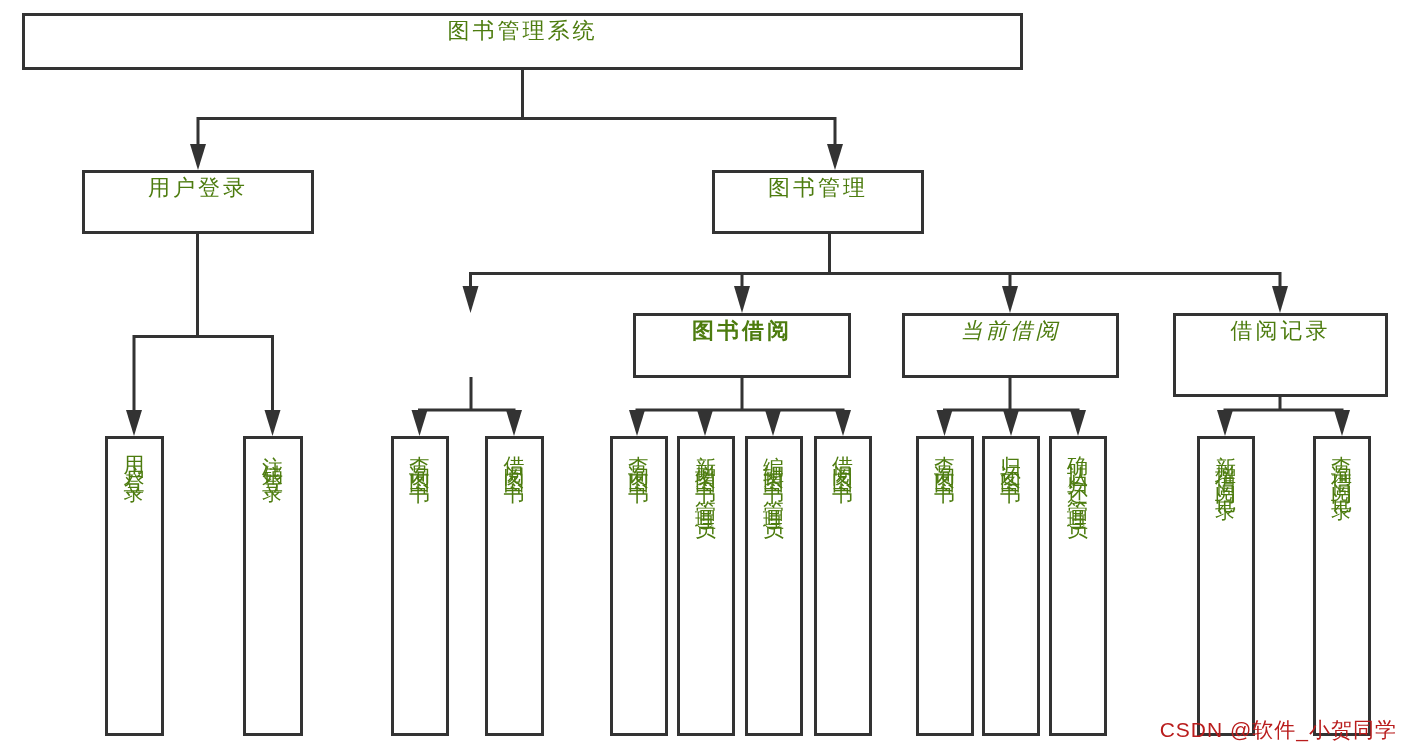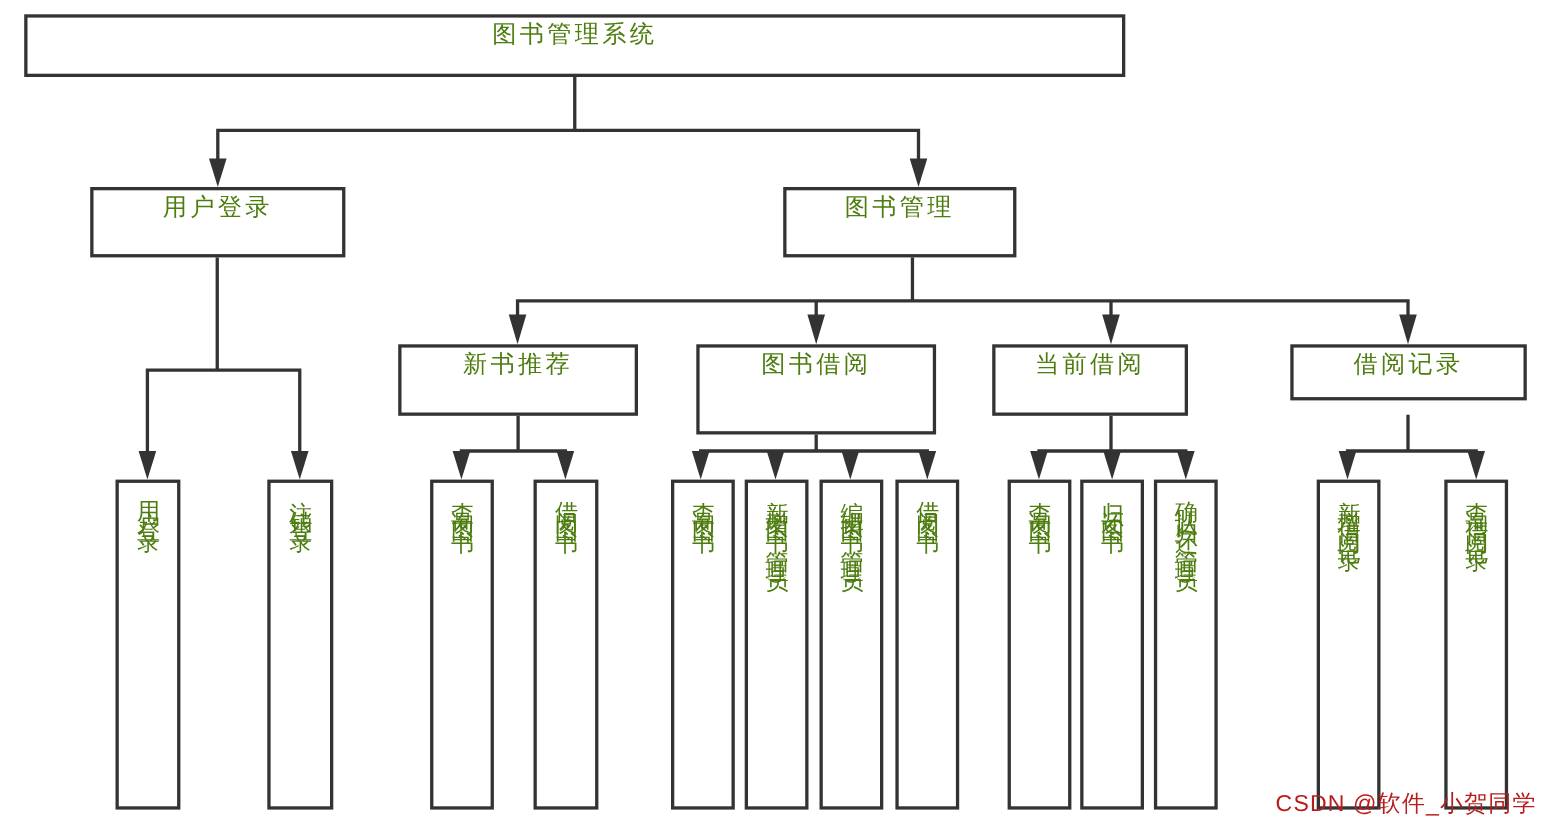--- a/index.html
+++ b/index.html
@@ -106,30 +106,27 @@
     <span>图书管理系统</span>
   </div>
 
   <div class="box h" style="left:82px; top:170px; width:232px; height:64px;">
     <span>用户登录</span>
   </div>
   <div class="box h" style="left:712px; top:170px; width:212px; height:64px;">
     <span>图书管理</span>
   </div>
 
-  <div class="box h" style="left:362px; top:313px; width:218px; height:65px;">
-    <span>新书推荐</span>
-  </div>
-  <div class="box h" style="left:633px; top:313px; width:218px; height:82px;">
+  <div class="box h" style="left:633px; top:313px; width:218px; height:65px;font-weight:bold;">
     <span>图书借阅</span>
   </div>
-  <div class="box h" style="left:902px; top:313px; width:178px; height:65px;">
+  <div class="box h" style="left:902px; top:313px; width:217px; height:65px;font-style:italic;">
     <span>当前借阅</span>
   </div>
-  <div class="box h" style="left:1173px; top:313px; width:215px; height:51px;">
+  <div class="box h" style="left:1173px; top:313px; width:215px; height:84px;">
     <span>借阅记录</span>
   </div>
 
   <div class="box v" style="left:105px; top:436px; width:59px; height:300px;">
     <span>用户登录</span>
   </div>
   <div class="box v" style="left:243px; top:436px; width:60px; height:300px;">
     <span>注销登录</span>
   </div>
 

